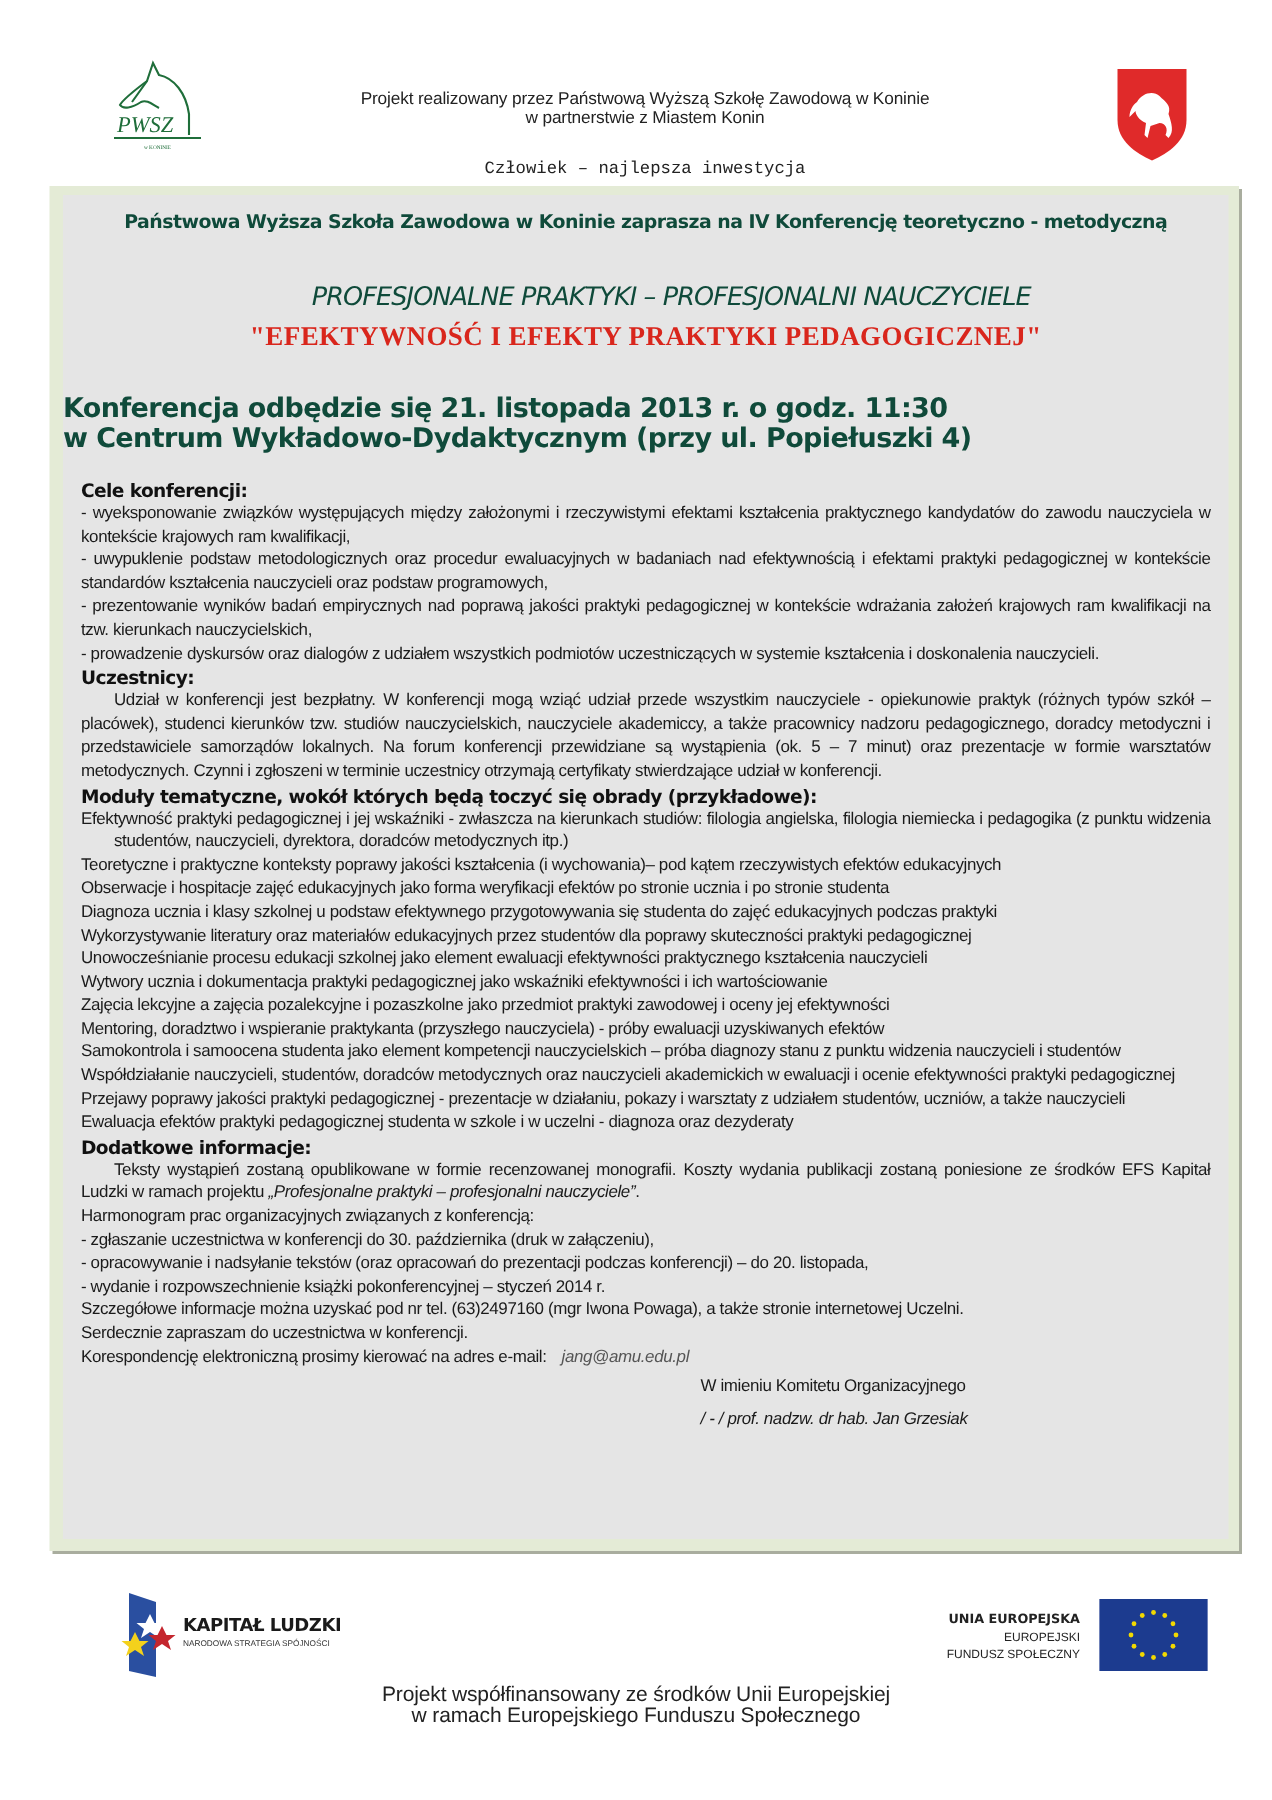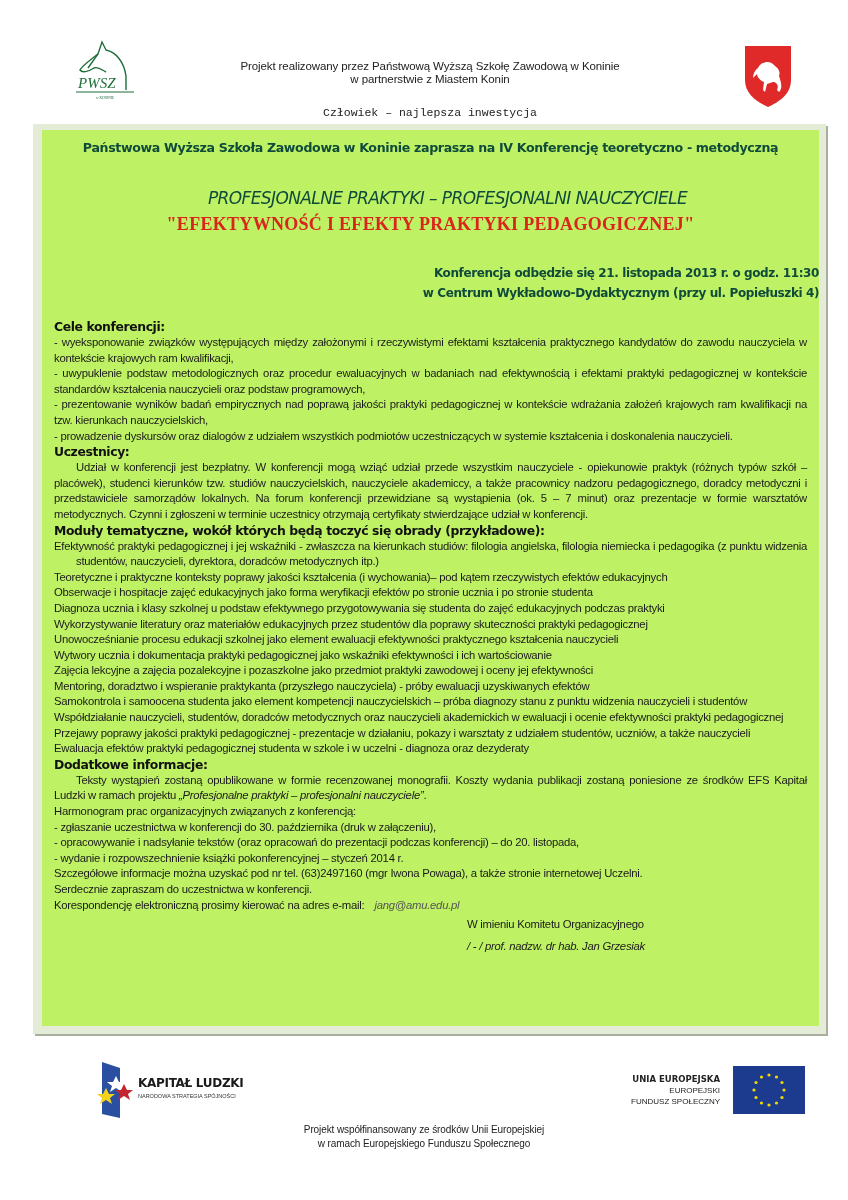--- a/index.html
+++ b/index.html
@@ -9,52 +9,52 @@
     .header { position: absolute; left: 0; top: 0; width: 848px; height: 125px; }
     .logo-pwsz { position: absolute; left: 72px; top: 40px; width: 66px; height: 62px; }
     .logo-herb { position: absolute; left: 743px; top: 44px; width: 50px; height: 64px; }
     .header-lines { position: absolute; left: 150px; top: 60px; width: 560px; text-align: center;
       font-family: "Liberation Sans Narrow", "Liberation Sans", sans-serif; font-size: 11.5px; line-height: 13px; color: #222; letter-spacing: -0.1px; }
     .header-motto { position: absolute; left: 150px; top: 106px; width: 560px; text-align: center;
       font-size: 11.5px; font-weight: normal; color: #222; font-family: Liberation Mono, monospace; }
 
     .frame { position: absolute; left: 33px; top: 124px; width: 793px; height: 910px;
       background: #e4ebd6; box-shadow: 2px 2px 0 #a9ad9e; }
-    .box { position: absolute; left: 42px; top: 130px; width: 777px; height: 896px; background: #bef264; }
+    .box { position: absolute; left: 42px; top: 130px; width: 777px; height: 896px; background: #e5e5e5; }
 
     .invite { position: absolute; left: 0; top: 10px; width: 100%; text-align: center;
       font-family: "DejaVu Sans", sans-serif; font-weight: bold; font-size: 12.6px; color: #0f4a3a; letter-spacing: -0.35px; }
     .title1 { position: absolute; left: 0; top: 58px; width: 100%; text-align: center;
       font-family: "DejaVu Sans", sans-serif; font-style: italic; font-size: 17px; color: #0f4a3a; letter-spacing: -0.6px; margin-left: 17px; }
     .title2 { position: absolute; left: 0; top: 84px; width: 100%; text-align: center;
       font-family: "Liberation Serif", serif; font-weight: bold; font-size: 18px; color: #d9261c; letter-spacing: 0.3px; }
-    .when { position: absolute; left: 0; top: 133px; width: 100%; text-align: right;
-      font-family: "DejaVu Sans", sans-serif; font-weight: bold; font-size: 12px; color: #0f4a3a; line-height: 20px; letter-spacing: -0.4px; padding-left: 17px; }
+    .when { position: absolute; left: 0; top: 133px; width: 100%; text-align: left;
+      font-family: "DejaVu Sans", sans-serif; font-weight: bold; font-size: 18px; color: #0f4a3a; line-height: 20px; letter-spacing: -0.4px; }
 
     .content { position: absolute; left: 12px; top: 189px; width: 753px;
       font-family: "Liberation Sans Narrow", "Liberation Sans", sans-serif; font-size: 11.3px; line-height: 15.6px; color: #1a1a1a; letter-spacing: -0.25px; }
     .content h3 { font-family: "DejaVu Sans", sans-serif; font-size: 12.4px; font-weight: bold; color: #111; line-height: 16px; letter-spacing: -0.4px; }
     .content p { text-align: justify; }
     .indent { text-indent: 22px; }
     .hang { padding-left: 22px; text-indent: -22px; }
     .email { font-style: italic; color: #555; margin-left: 10px; }
     .sig-row { position: relative; height: 20px; }
     .sig-left { position: absolute; left: 0; top: 0; }
     .sig-right { position: absolute; left: 413px; top: 0; }
     .sig-italic { font-style: italic; }
 
-    .footer-logo-kl { position: absolute; left: 96px; top: 1062px; width: 200px; height: 56px; }
+    .footer-logo-kl { position: absolute; left: 80px; top: 1062px; width: 200px; height: 56px; }
     .kl-title { position: absolute; left: 42px; top: 14px; font-family: "DejaVu Sans", sans-serif; font-size: 12px; font-weight: bold; color: #1a1a1a; letter-spacing: -0.3px; }
     .kl-sub { position: absolute; left: 42px; top: 31px; font-size: 5.5px; color: #333; letter-spacing: 0; }
     .footer-logo-ue { position: absolute; left: 610px; top: 1066px; width: 195px; height: 50px; }
     .ue-text { position: absolute; right: 85px; top: 8px; text-align: right; font-size: 8px; line-height: 11px; color: #222; }
     .ue-text b { font-family: "DejaVu Sans", sans-serif; font-size: 8.5px; text-align: center; }
     .ue-flag { position: absolute; right: 0; top: 0; width: 72px; height: 48px; background: #1c3b8f; }
     .footer-lines { position: absolute; left: 200px; top: 1123px; width: 448px; text-align: center;
-      font-size: 10px; line-height: 13.5px; color: #222; letter-spacing: -0.1px; }
+      font-size: 14px; line-height: 13.5px; color: #222; letter-spacing: -0.1px; }
   </style>
 </head>
 <body>
 
 <div class="header">
   <svg class="logo-pwsz" viewBox="0 0 66 62">
     <path d="M16 28 L26 14 L30 2 L34 10 C44 12 52 22 54 36 L54 50" fill="none" stroke="#1f6e3a" stroke-width="1.4"></path>
     <path d="M26 14 C18 20 10 26 8 30 C10 33 16 32 22 28 C26 26 30 30 34 32" fill="none" stroke="#1f6e3a" stroke-width="1.4"></path>
     <line x1="4" y1="52" x2="62" y2="52" stroke="#1f6e3a" stroke-width="1.2"></line>
     <text x="6" y="48" font-family="Liberation Serif, serif" font-style="italic" font-size="15" fill="#1f6e3a">PWSZ</text>

